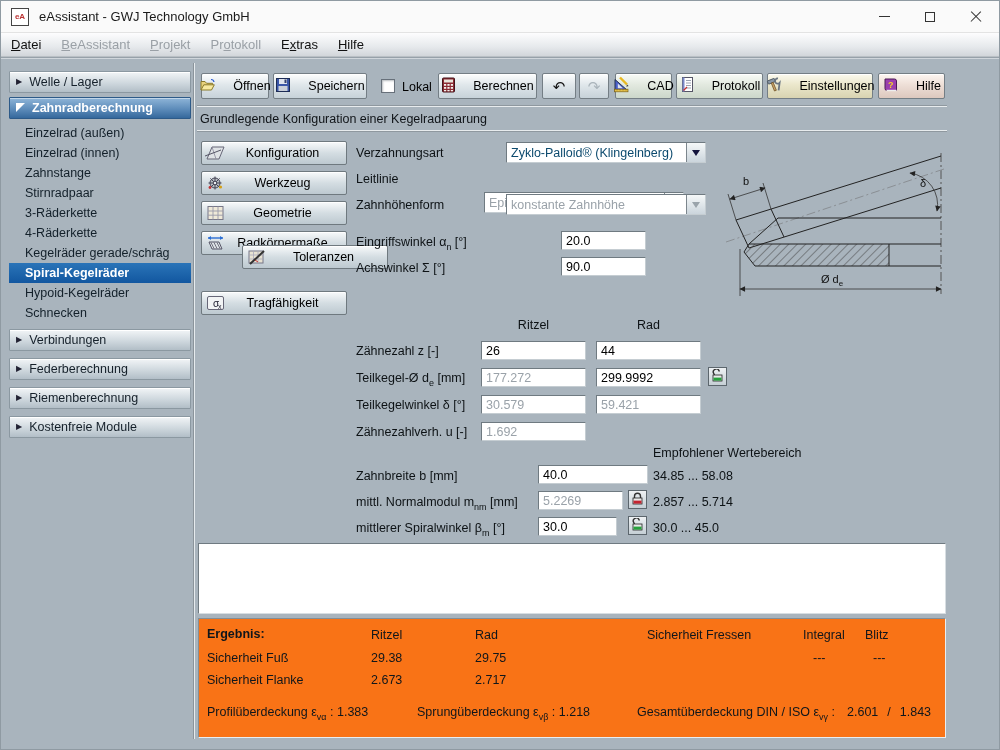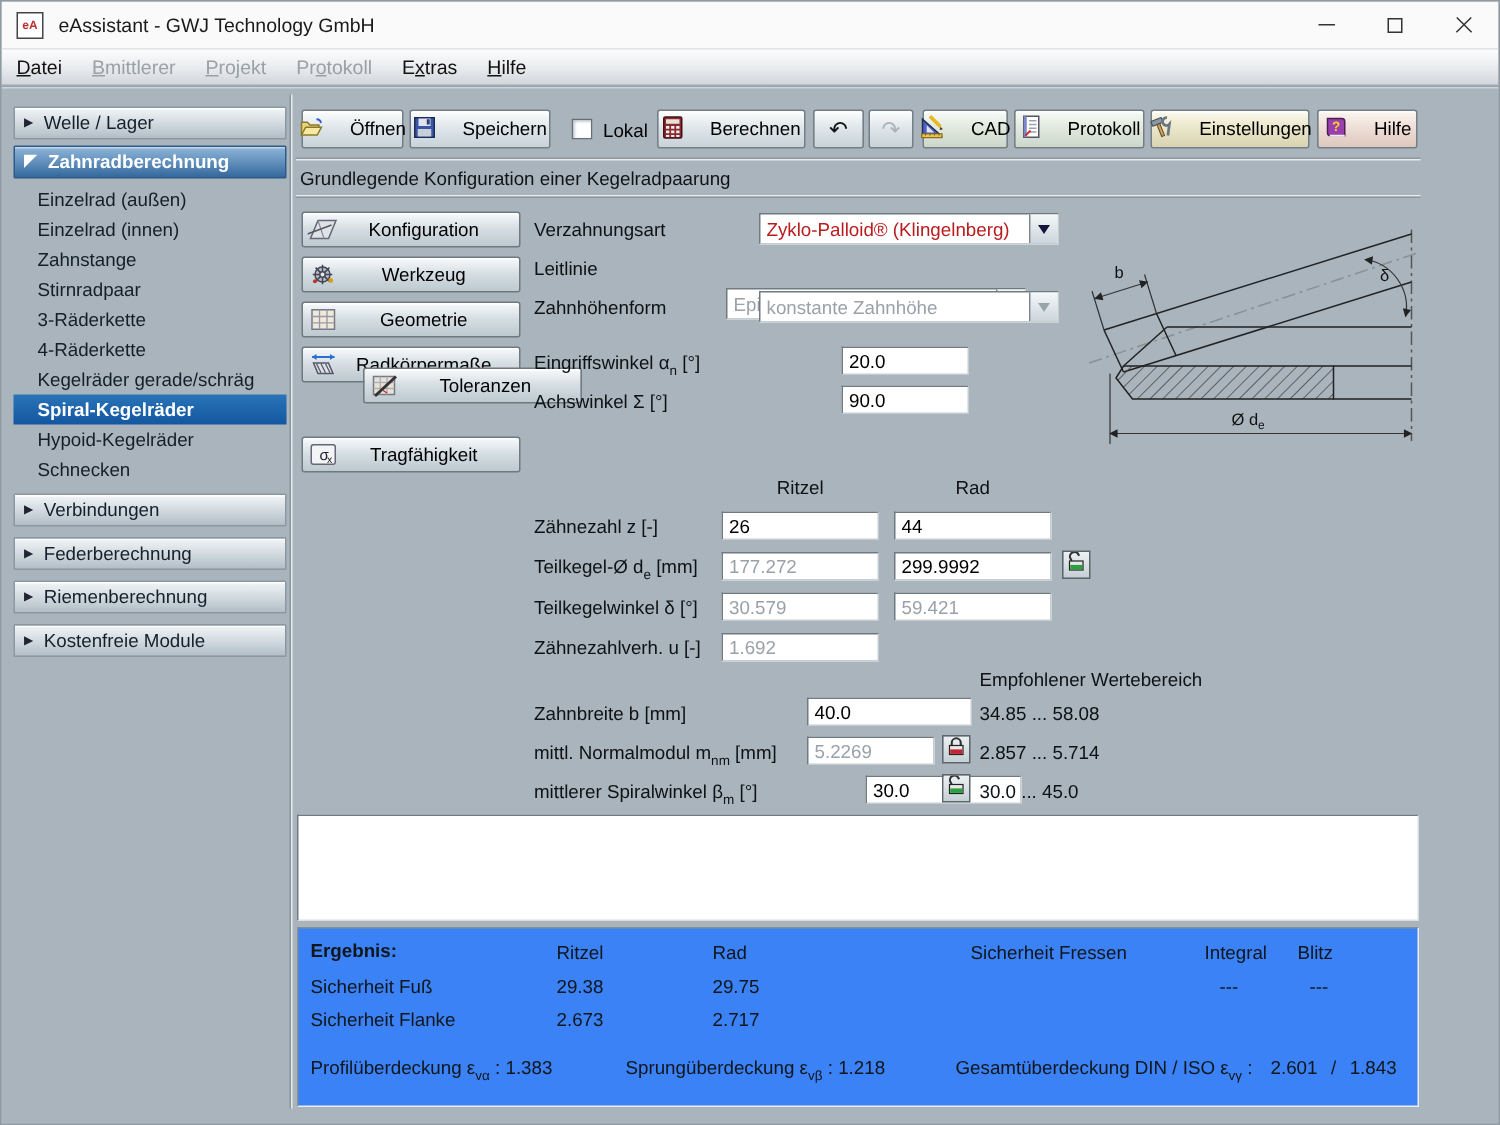--- a/index.html
+++ b/index.html
@@ -67,34 +67,34 @@
     display:flex;align-items:center;font-size:12.5px;color:#000;}
   .navbtn .nicon{width:22px;height:18px;margin-left:3px;flex:0 0 auto;}
   .navbtn .nlabel{flex:1;text-align:center;padding-right:8px;}
   .flabel{position:absolute;font-size:12.5px;color:#0d1215;white-space:nowrap;}
   .sub{font-size:9px;vertical-align:-4px;}
   .field{position:absolute;height:19px;background:#fff;font:12.5px "Liberation Sans","DejaVu Sans",sans-serif;
     padding:0 4px;color:#000;border:1px solid;border-color:#6f7a81 #c5cdd2 #c5cdd2 #6f7a81;outline:none;}
   .field.dis{color:#9aa2a9;}
   .dropdown{position:absolute;width:200px;height:21px;background:#fff;border:1px solid;
     border-color:#6f7a81 #c5cdd2 #c5cdd2 #6f7a81;display:flex;align-items:center;}
-  .dd-text{flex:1;font-size:12.5px;padding:0 4px;color:#b91c1c;white-space:nowrap;overflow:hidden;}
+  .dd-text{flex:1;font-size:12.5px;padding:0 4px;color:#0c4a6e;white-space:nowrap;overflow:hidden;}
   .dropdown.dis .dd-text{color:#9aa2a9;}
   .dd-btn{width:19px;height:100%;border-left:1px solid #7c868d;
     background:linear-gradient(#f5f8f9,#cbd5dc);display:flex;align-items:center;justify-content:center;}
   .dd-arrow{width:0;height:0;border-left:4px solid transparent;border-right:4px solid transparent;border-top:6px solid #14143c;}
   .dropdown.dis .dd-arrow{border-top-color:#9aa4ab;}
   .lockbtn{position:absolute;width:19px;height:19px;border:1px solid #5c666d;
     background:linear-gradient(#eef1f3,#c5cfd5);display:flex;align-items:center;justify-content:center;}
   .range-text{position:absolute;font-size:12.5px;color:#0d1215;white-space:nowrap;}
   .colhead{position:absolute;font-size:12.5px;color:#0d1215;text-align:center;}
   .msgbox{position:absolute;left:197px;top:542px;width:748px;height:71px;background:#fff;
     border:1px solid;border-color:#6f7a81 #d8dee2 #d8dee2 #6f7a81;}
   
-  .results{position:absolute;left:197px;top:617px;width:748px;height:120px;background:#3b82f6;
+  .results{position:absolute;left:197px;top:617px;width:748px;height:120px;background:#f97316;
     border:1px solid;border-color:#848e95 #e9eef1 #e9eef1 #848e95;}
   .rtxt{position:absolute;font-size:12.5px;color:#10161b;white-space:nowrap;}
   .rtxt.bold{font-weight:bold;}
   svg text{font-family:"Liberation Sans","DejaVu Sans",sans-serif;}
 </style>
 </head>
 <body>
 
 <div class="window">
 
@@ -109,21 +109,21 @@
           <span class="glyph-max"></span>
         </div>
       <div class="win-btn">
           <span class="glyph-close"></span>
         </div>
     </div>
   </div>
 
   <div class="menubar">
     <span class="menu-item"><span></span><span class="key">D</span><span>atei</span></span>
-    <span class="menu-item dis"><span></span><span class="key">B</span><span>mittlerer</span></span>
+    <span class="menu-item dis"><span></span><span class="key">B</span><span>eAssistant</span></span>
     <span class="menu-item dis"><span></span><span class="key">P</span><span>rojekt</span></span>
     <span class="menu-item dis"><span>Pr</span><span class="key">o</span><span>tokoll</span></span>
     <span class="menu-item"><span>E</span><span class="key">x</span><span>tras</span></span>
     <span class="menu-item"><span></span><span class="key">H</span><span>ilfe</span></span>
   </div>
 
   <div class="main-bg"></div>
   <div class="v-divider"></div>
 
   <div class="sidebar">
@@ -435,21 +435,21 @@
   <span class="lockbtn" style="left:627px;top:489px;">
     <span><svg width="13" height="13" viewBox="0 0 13 13">
           <path d="M3.5,6 V4.2 a3,3 0 0 1 6,0 V6" fill="none" stroke="#333" stroke-width="1.4"></path>
           <rect x="2" y="6" width="9" height="6" fill="#e9e9e9" stroke="#222" stroke-width="0.8"></rect>
           <rect x="2.5" y="8.6" width="8" height="3" fill="#c42430"></rect>
         </svg></span>
   </span>
   <span class="range-text" style="left:652px;top:494px;">2.857 ... 5.714</span>
 
   <span class="flabel" style="left:355px;top:520px;"><span>mittlerer Spiralwinkel β</span><span class="sub">m</span><span> [°]</span></span>
-  <input class="field" style="left: 537px; top: 516px; width: 104px; margin-left: 39px;" value="30.0">
+  <input class="field" style="left: 537px; top: 516px; width: 79px;" value="30.0">
   <span class="lockbtn" style="left:627px;top:515px;">
     <span><svg width="13" height="13" viewBox="0 0 13 13">
           <path d="M3.5,6 V4.2 a3,3 0 0 1 6,0 V5.2" fill="none" stroke="#333" stroke-width="1.4" transform="rotate(-28 3.5 6)"></path>
           <rect x="2" y="6" width="9" height="6" fill="#e9e9e9" stroke="#222" stroke-width="0.8"></rect>
           <rect x="2.5" y="8.6" width="8" height="3" fill="#27a23d"></rect>
         </svg></span>
   </span>
   <span class="range-text" style="left:652px;top:520px;">30.0 ... 45.0</span>
 
   <div class="msgbox"></div>

